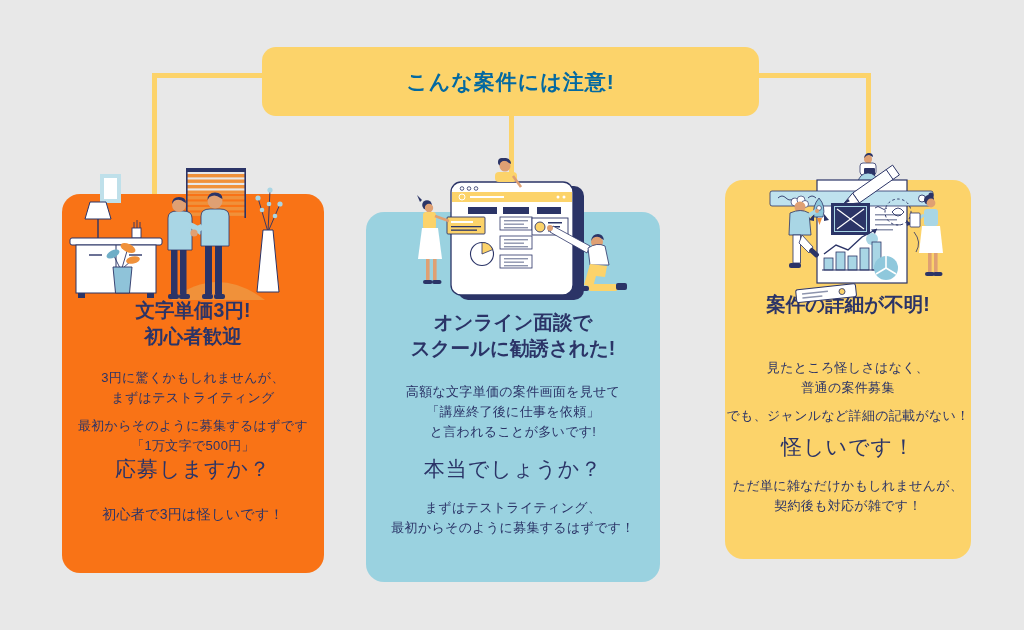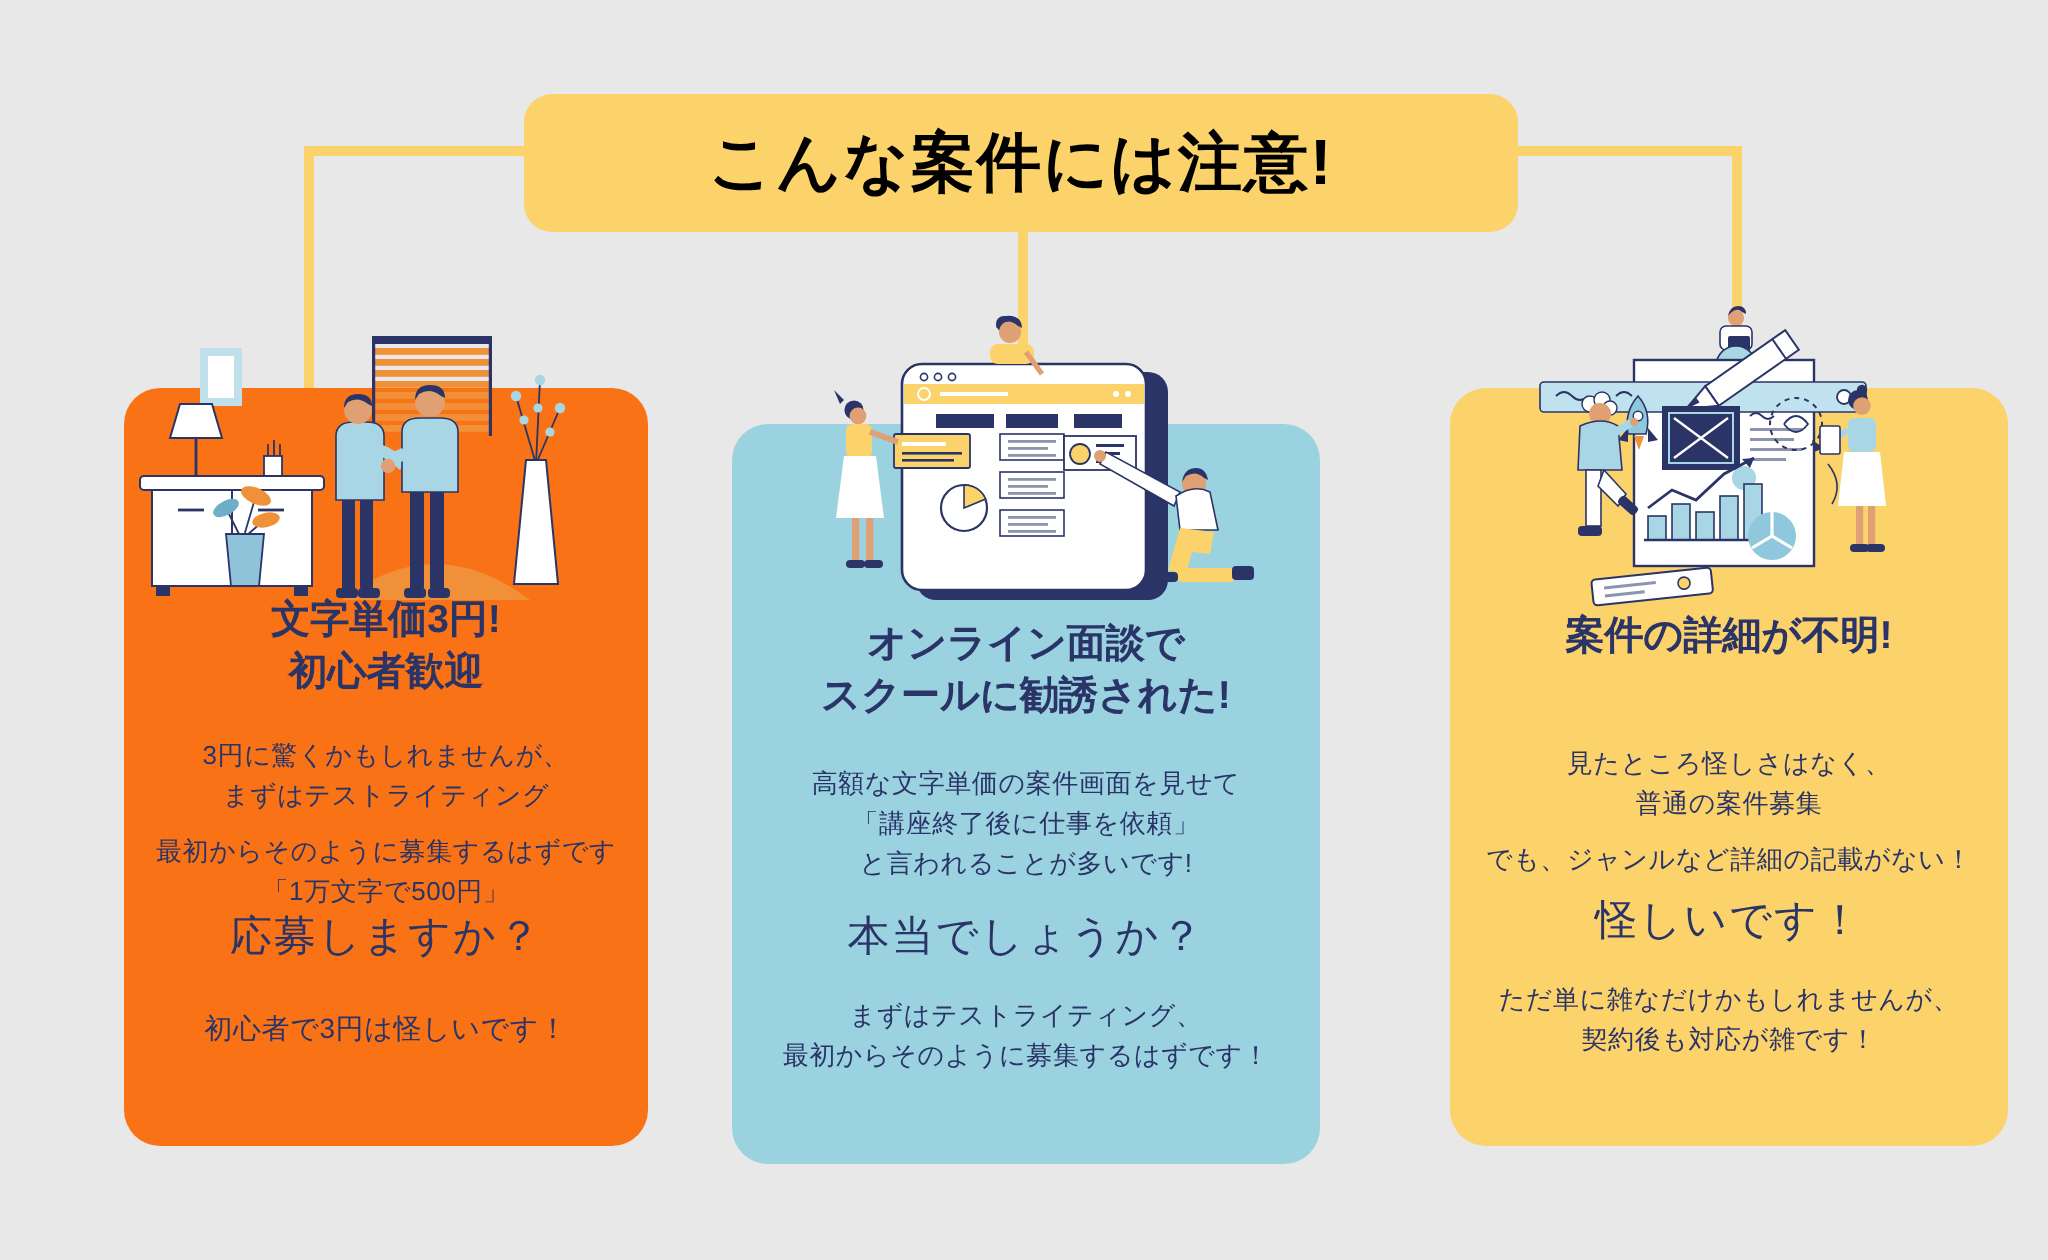--- a/index.html
+++ b/index.html
@@ -2,35 +2,35 @@
 <html><head>
 <meta charset="utf-8">
 <style>
   * { margin:0; padding:0; box-sizing:border-box; }
   html,body { width:1024px; height:630px; }
   body { font-family:"Liberation Sans","DejaVu Sans",sans-serif; background:#E8E8E8; position:relative; overflow:hidden; }
   .page { position:absolute; inset:0; }
 
   
   .banner { position:absolute; left:262px; top:47px; width:497px; height:69px; background:#FCD36A; border-radius:14px; display:flex; align-items:center; justify-content:center; }
-  .banner span { font-size:32px; font-weight:bold; color:#000000; letter-spacing:1px; }
+  .banner span { font-size:21px; font-weight:bold; color:#0369a1; letter-spacing:1px; }
 
   
   .conn { position:absolute; background:#FCD36A; z-index:2; }
   .c-left-h  { left:152px; top:73px; width:112px; height:5px; }
   .c-left-v  { left:152px; top:73px; width:5px; height:121px; }
   .c-right-h { left:757px; top:73px; width:114px; height:5px; }
   .c-right-v { left:866px; top:73px; width:5px; height:121px; }
   .c-mid-v   { left:509px; top:114px; width:5px; height:94px; }
 
   
   .card { position:absolute; border-radius:18px; z-index:1; }
   .card1 { left:33px;  top:194px; width:262px; height:379px; background:#f97316;margin-left:29px; }
   .card2 { left:366px; top:212px; width:294px; height:370px; background:#9AD2E0; }
-  .card3 { left:725px; top:194px; width:279px; height:379px; background:#FCD36A; }
+  .card3 { left:725px; top:180px; width:246px; height:379px; background:#FCD36A; }
 
   .card h2, .card p { position:absolute; left:0; right:0; text-align:center; color:#2B3467; white-space:pre-line; }
   .card h2 { font-size:19.5px; font-weight:bold; line-height:1.32; }
   .card .body { font-size:13px; line-height:1.55; letter-spacing:0.3px; }
   .card .emph { font-size:21px; line-height:1.2; letter-spacing:1px; }
   .card .foot { font-size:13px; line-height:1.55; letter-spacing:0.3px; }
   .card1 .foot { font-size:14px; }
 
   .card1 h2 { top:104px; } .card1 .p1 { top:174px; } .card1 .p2 { top:222px; } .card1 .emph { top:262px; } .card1 .foot { top:310px; }
   .card2 h2 { top:98px;  } .card2 .p1 { top:170px; } .card2 .emph { top:244px; } .card2 .foot { top:286px; }

